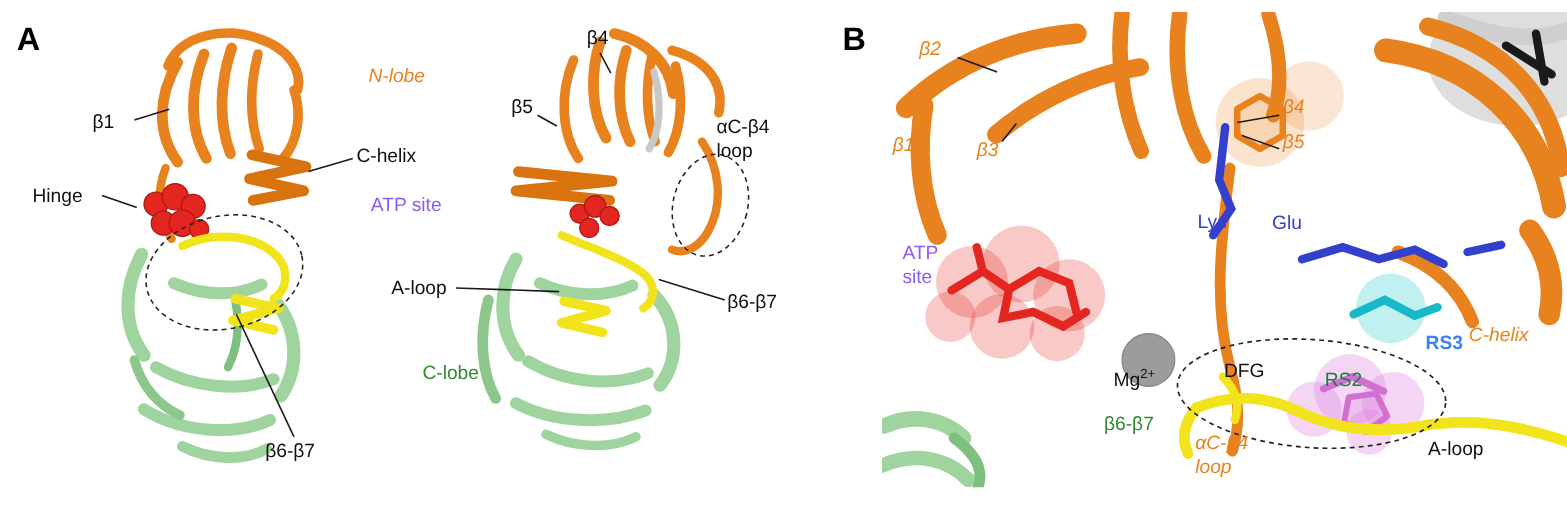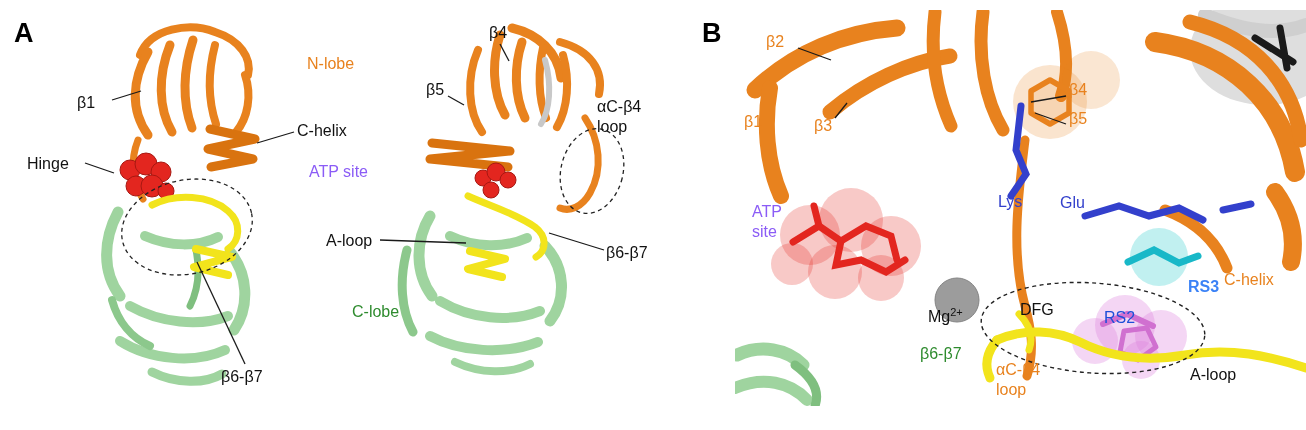--- a/index.html
+++ b/index.html
@@ -24,26 +24,26 @@
   }
   .lbl {
     position:absolute;
     font-size:16px;
     line-height:1.22;
     white-space:pre-line;
     z-index:4;
     color:#111;
   }
   .center { text-align:left; }
-  .orange  { color:#E8821E; }
+  .orange  { color:#E8821E;font-style:italic; }
   .red     { color:#8b5cf6; }
   .green   { color:#2E8B2E;margin-left:32px; }
-  .blue    { color:#3340CC;margin-top:16px; }
+  .blue    { color:#3340CC; }
   .cyan    { color:#3b82f6;font-weight:bold; }
-  .magenta { color:#1d4ed8; }
+  .magenta { color:#15803d; }
   sup { font-size:11px; }
 </style>
 </head>
 <body>
 
 <div class="panel" id="panelA">
   <div class="letter" style="left:14px;top:18px">A</div>
 
   <svg class="art" style="left:0;top:0" width="700" height="430" viewBox="0 0 700 430">
 

